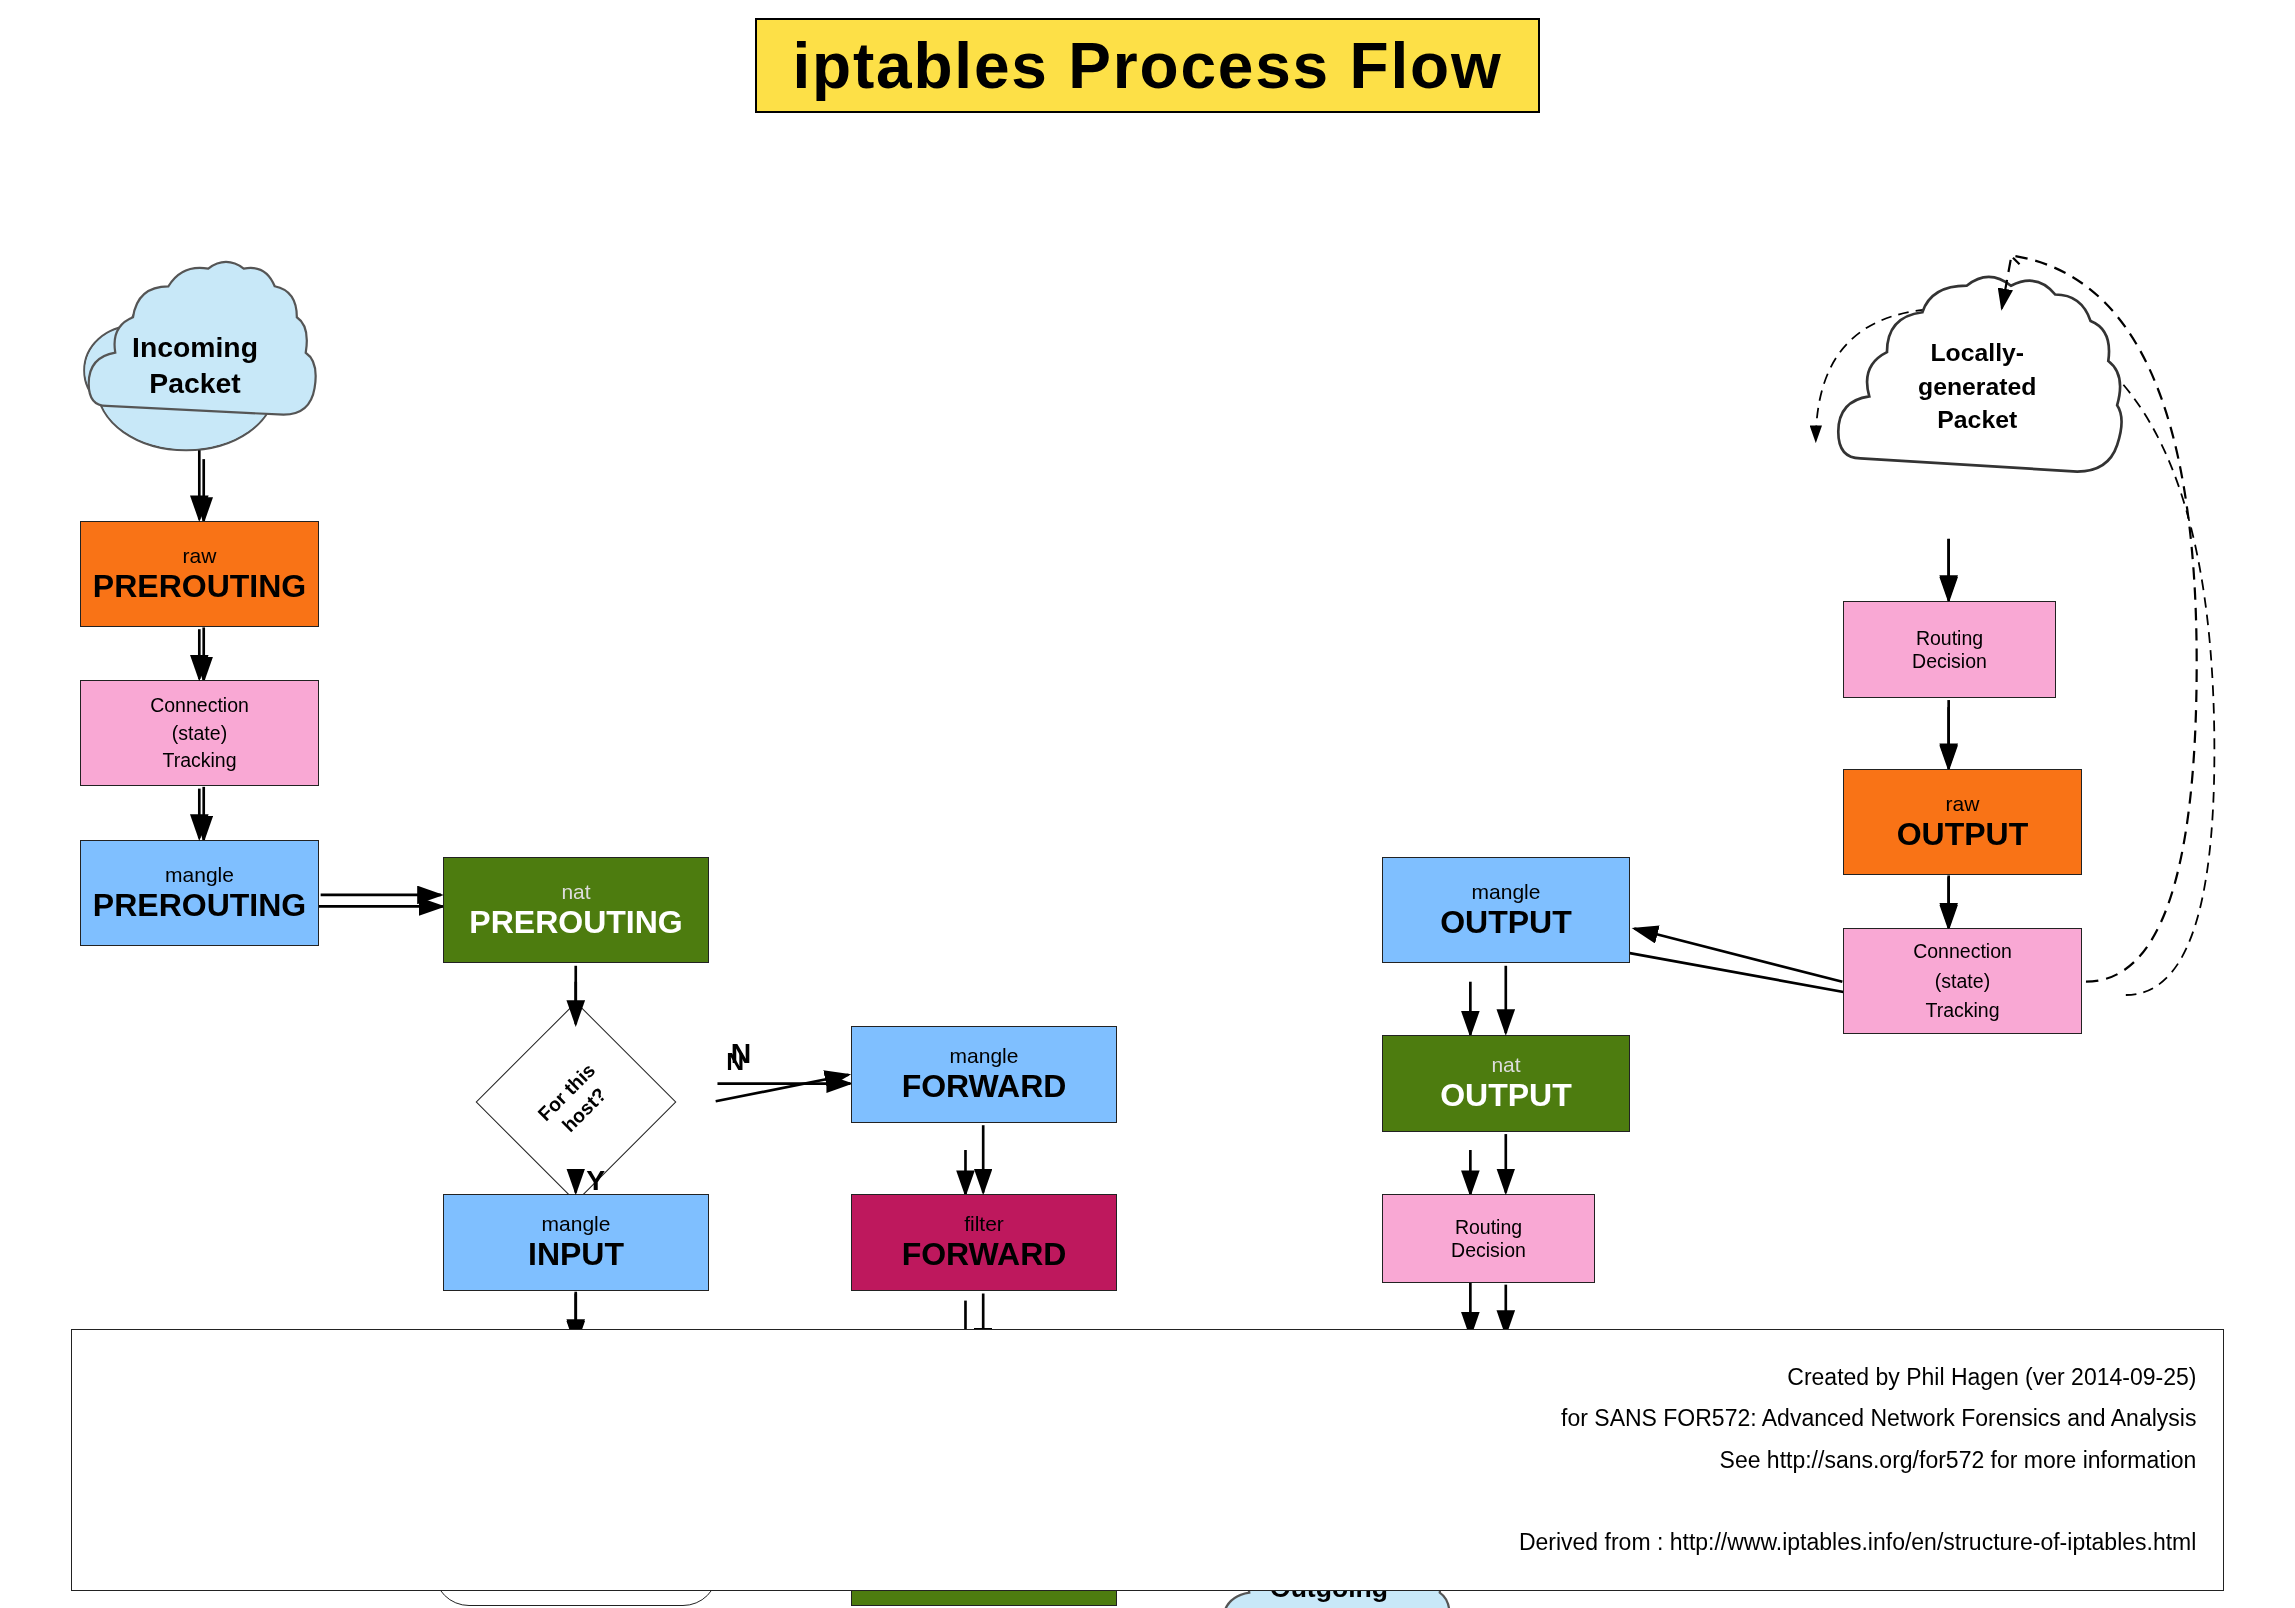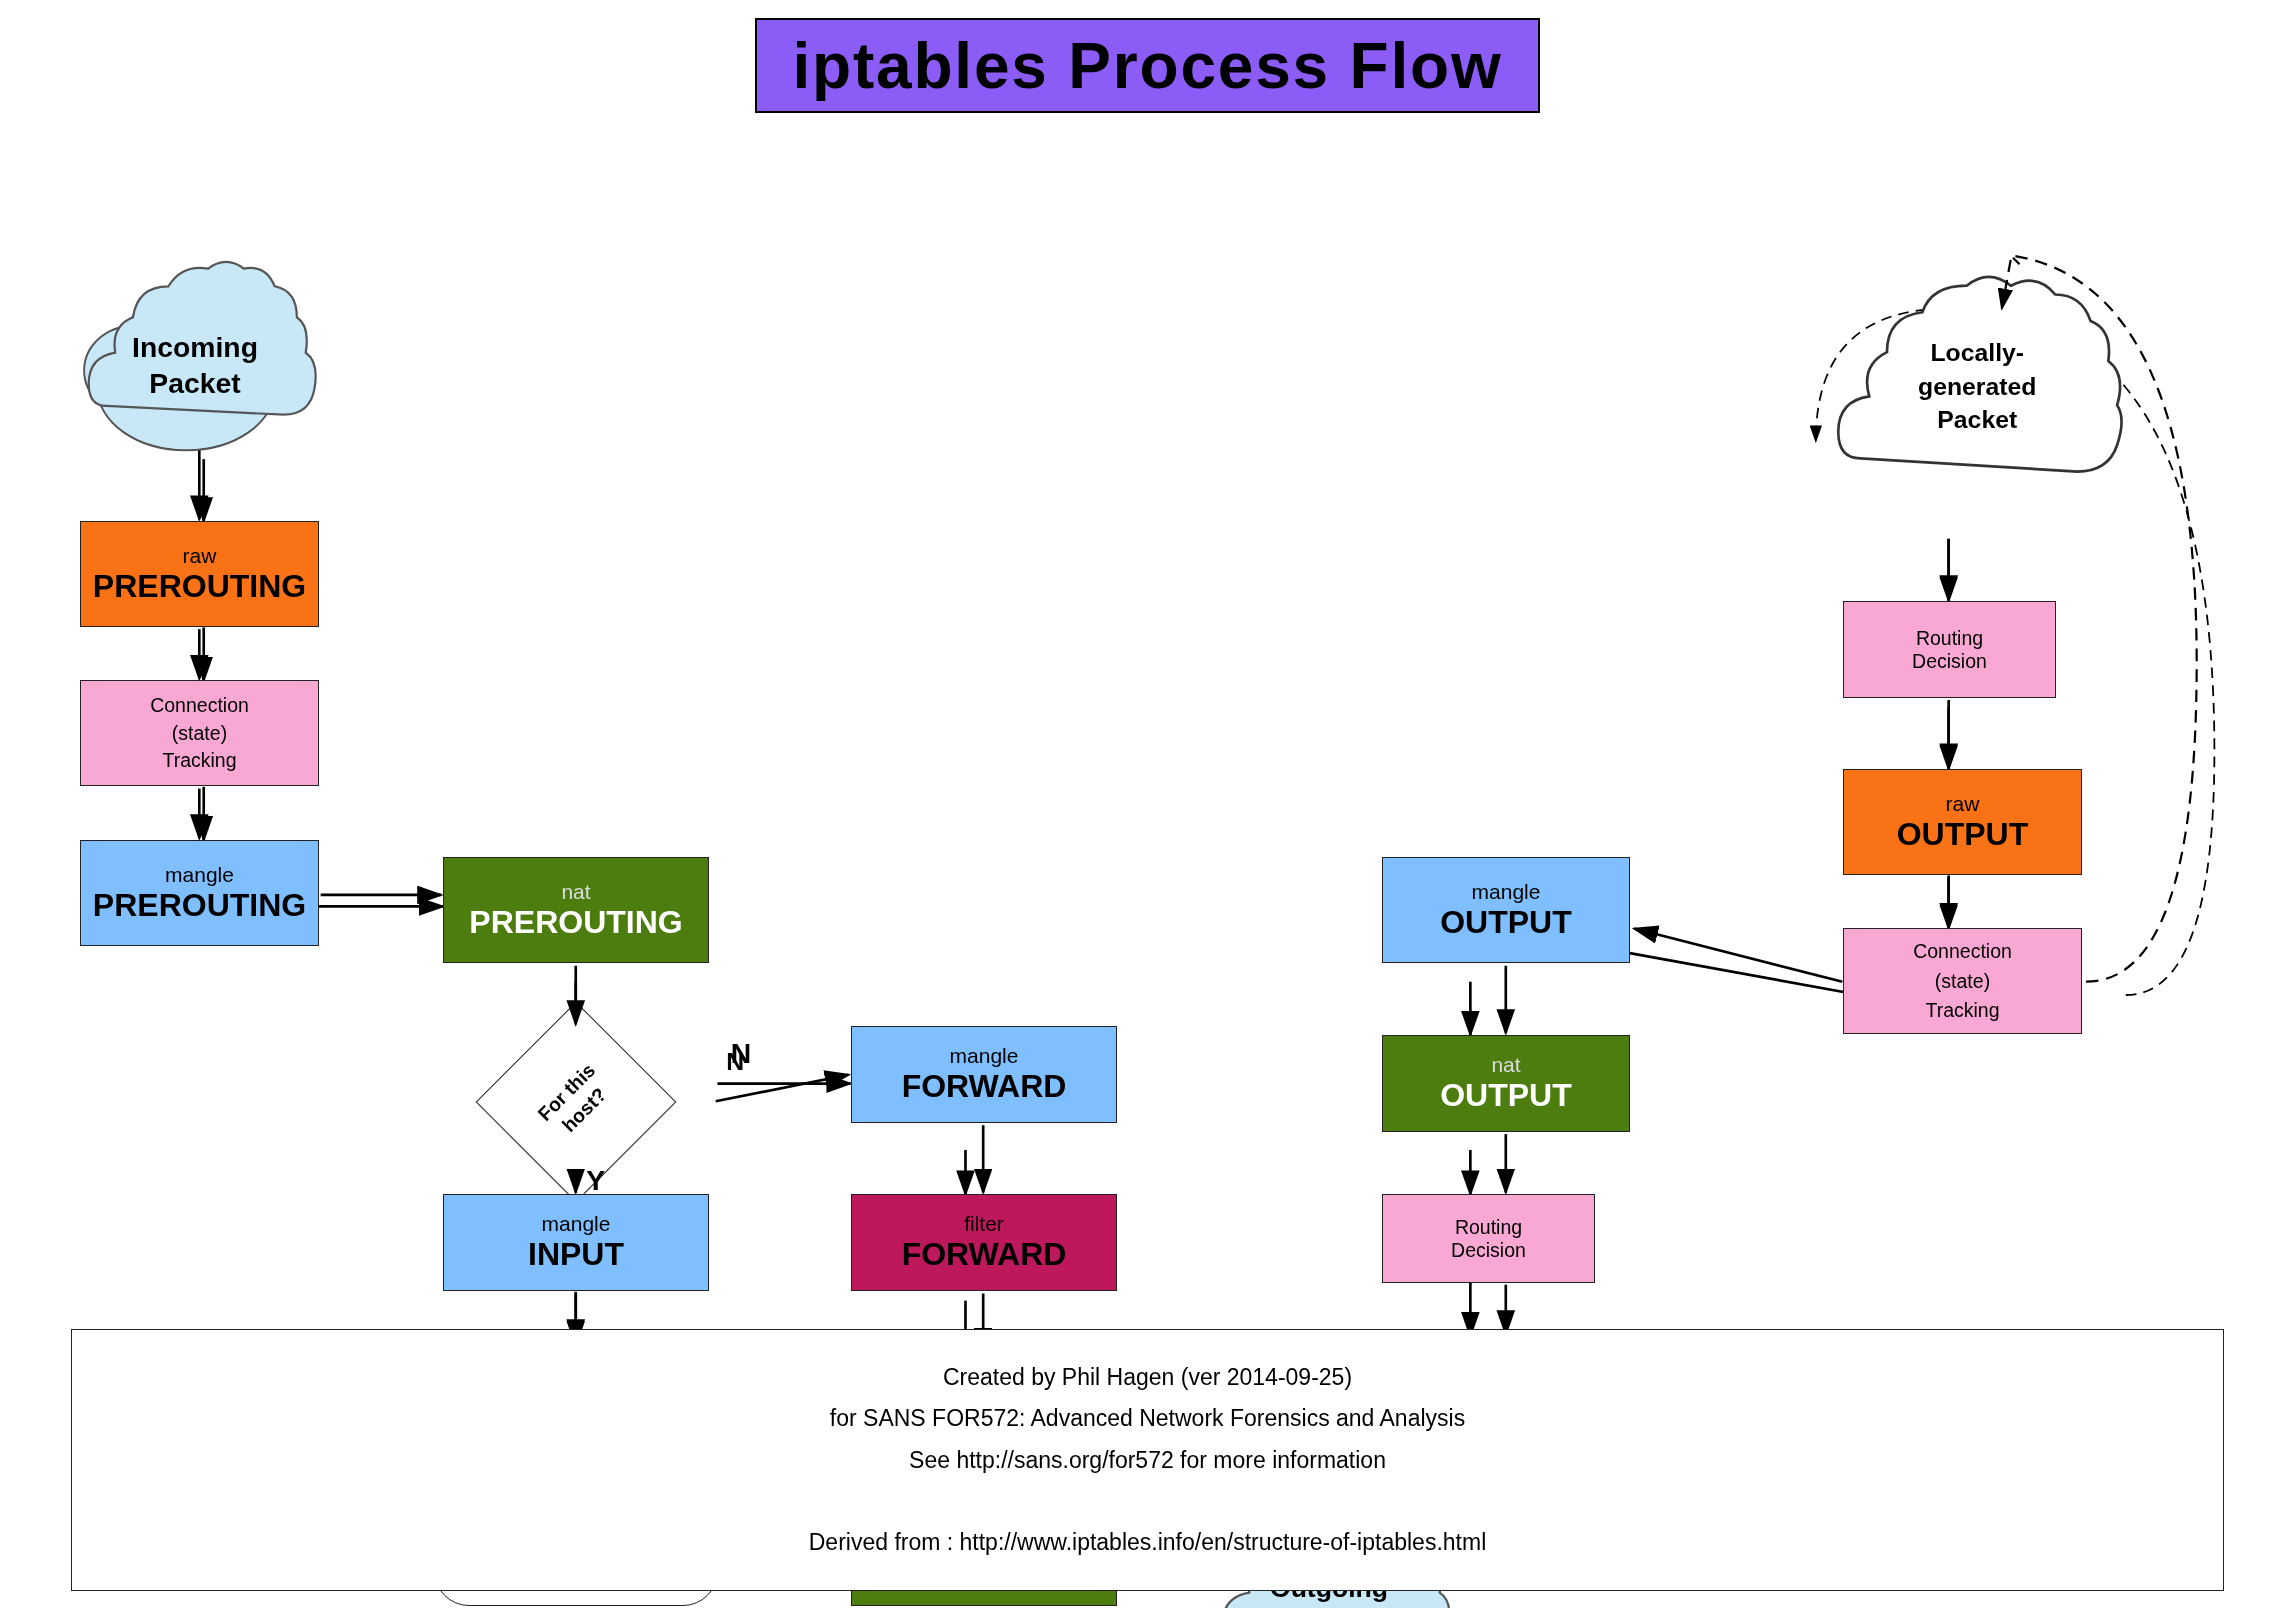--- a/index.html
+++ b/index.html
@@ -10,21 +10,21 @@
       min-height: 1609px;
       position: relative;
       overflow: hidden;
     }
 
     .page-title-box {
       border: 2.7px solid #000;
       display: inline-block;
       padding: 8.9px 35px;
       margin: 17.7px auto 17.7px;
-      background: #8b5cf6;
+      background: #fde047;
     }
     .page-title-container {
       text-align: center;
       width: 100%;
     }
     .page-title-box span {
       font-size: 64px;
       font-weight: 900;
       letter-spacing: 1.8px;
     }
@@ -113,21 +113,21 @@
       pointer-events: none;
     }
 
     .footer-box {
       position: absolute;
       bottom: 17.7px;
       left: 71px;
       right: 71px;
       border: 1.8px solid #222;
       padding: 26.6px;
-      text-align: center;
+      text-align: right;
       font-size: 23px;
       line-height: 1.8;
       background: #fff;
     }
   </style>
 </head>
 <body>
 
 <div class="page-title-container">
   <div class="page-title-box">

